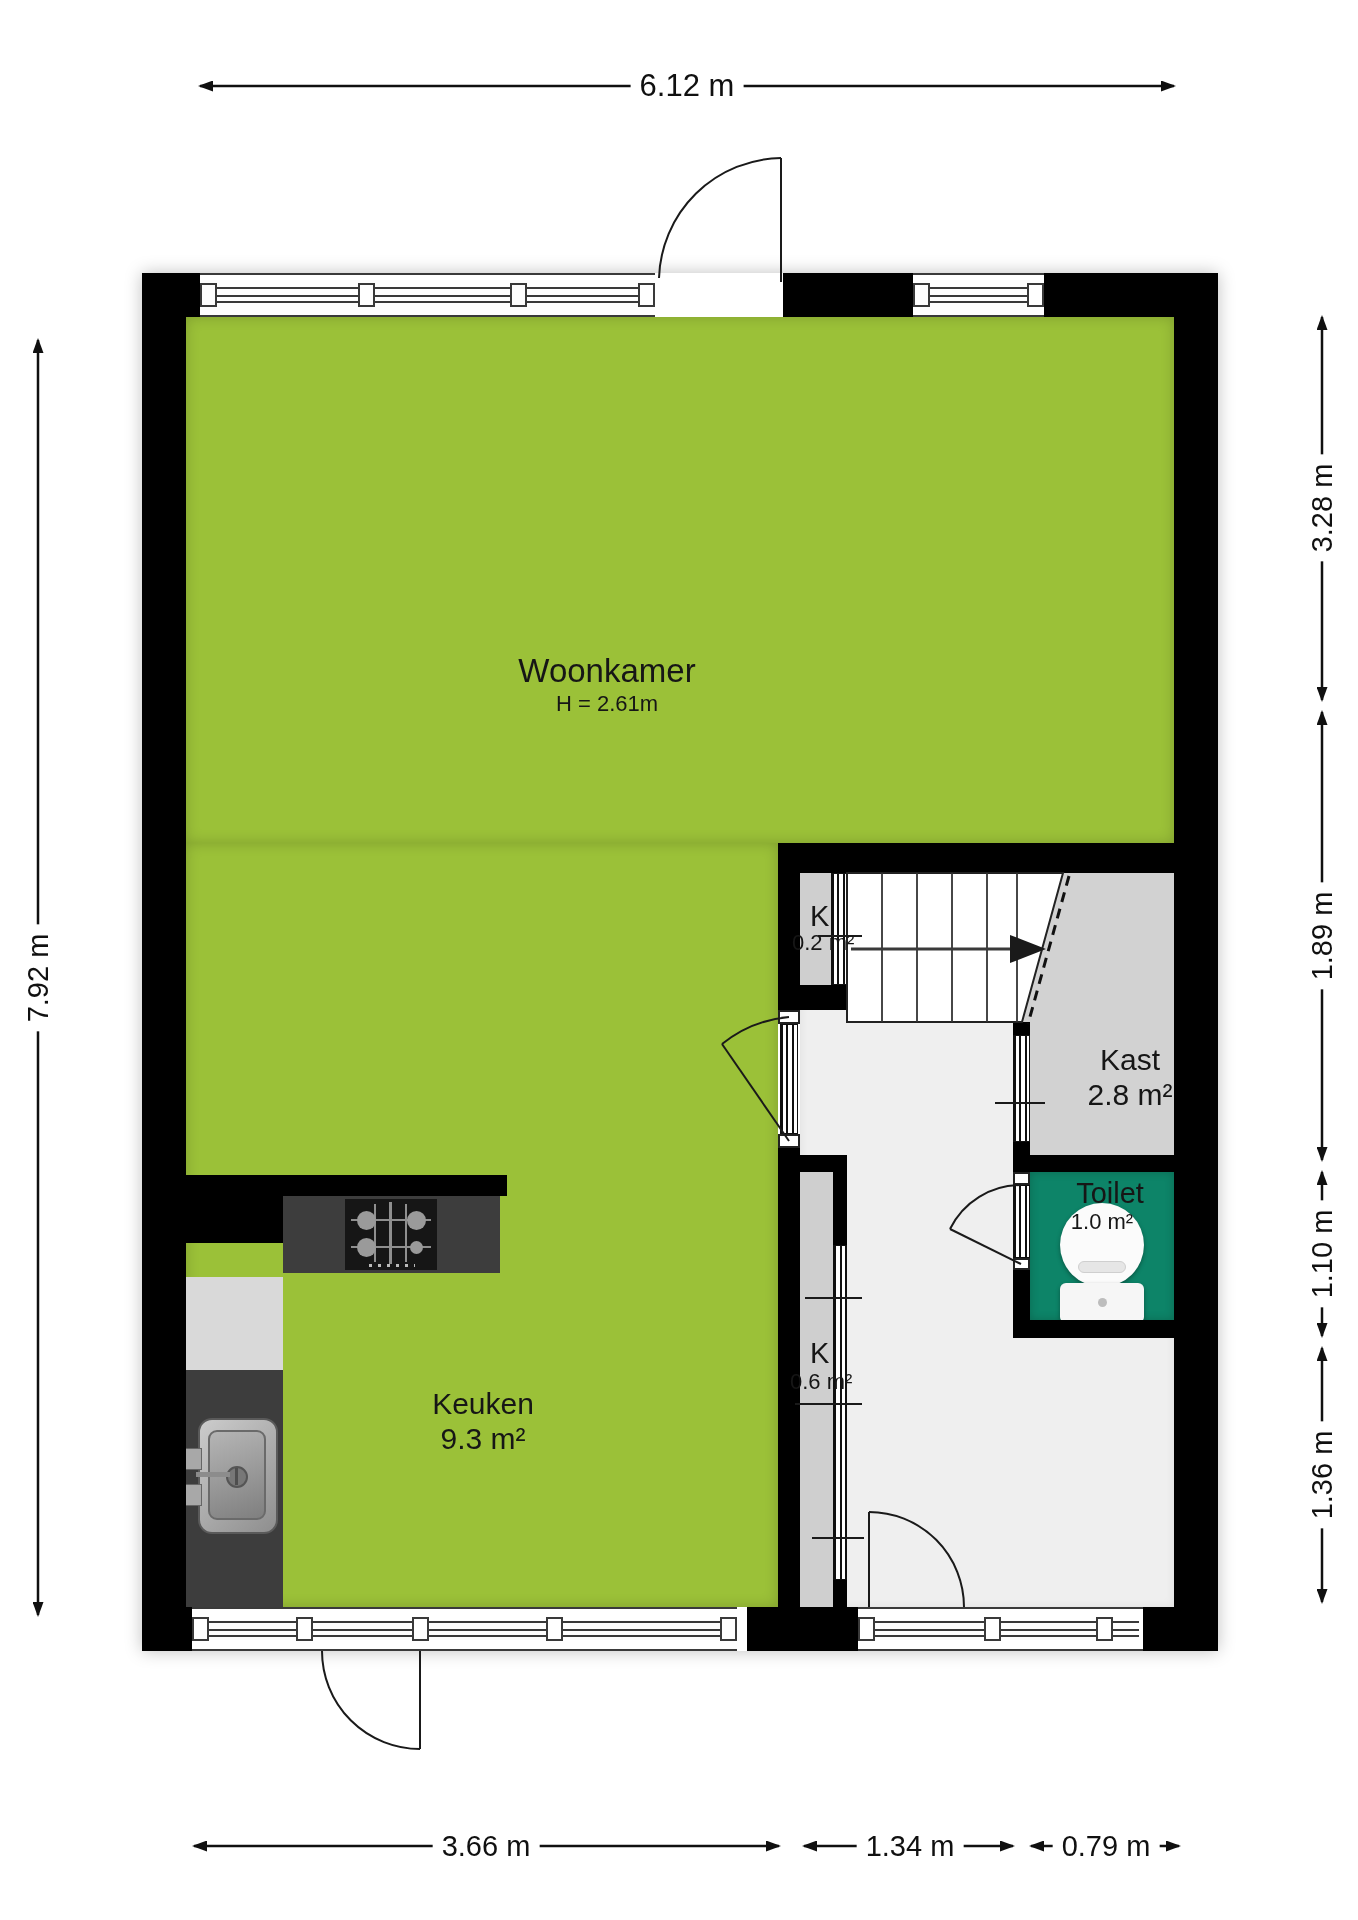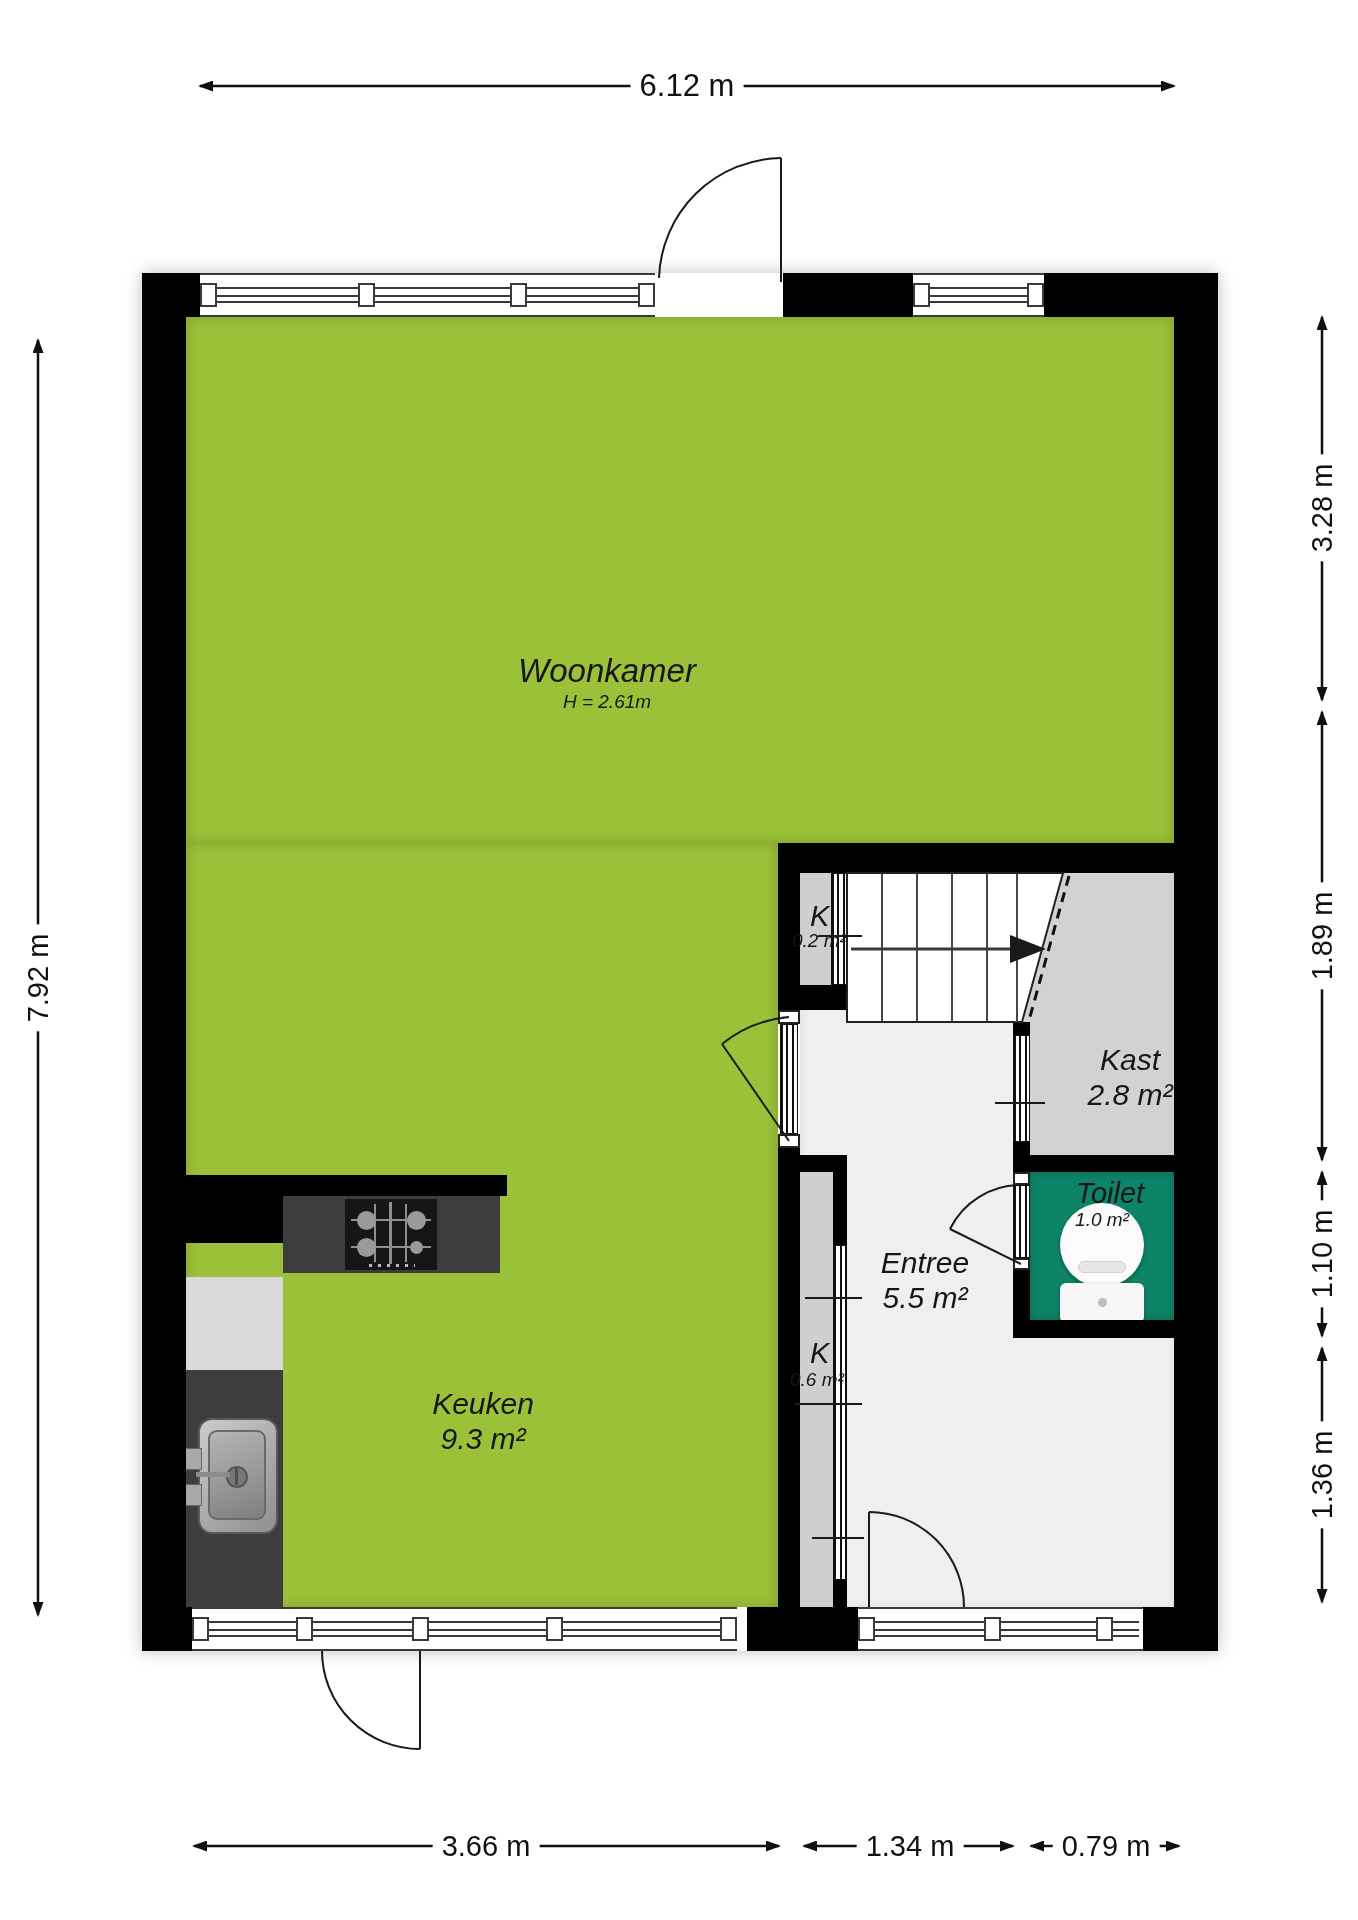--- a/index.html
+++ b/index.html
@@ -11,24 +11,24 @@
   .floor-hall{background:var(--hall_floor,#efefef);box-shadow:inset 0 0 10px rgba(0,0,0,.07);}
   .floor-kast{background:var(--kast_floor,#d2d2d2);}
   .floor-closet{background:var(--closet_floor,#cfcfcf);}
   .floor-toilet{background:var(--toilet_floor,#0d8468);box-shadow:inset 0 0 10px rgba(0,0,0,.2);}
   .win{position:absolute;background:#fff;border-top:2px solid #3a3a3a;border-bottom:2px solid #3a3a3a;box-sizing:border-box;}
   .glass{position:absolute;left:4px;right:4px;top:12px;bottom:12px;border-top:2px solid #3a3a3a;border-bottom:2px solid #3a3a3a;box-sizing:border-box;}
   .glass:after{content:"";position:absolute;left:0;right:0;top:50%;border-top:2px solid #3a3a3a;}
   .mull{position:absolute;top:8px;bottom:8px;width:17px;background:#fff;border:2px solid #3a3a3a;box-sizing:border-box;}
   .sdoor{position:absolute;background:repeating-linear-gradient(90deg,#101010 0 2px,#ffffff 2px 5.5px);border:1.5px solid #101010;box-sizing:border-box;}
   .frame{position:absolute;background:#fff;border:2px solid #222;box-sizing:border-box;}
-  .roomlabel{position:absolute;text-align:center;line-height:1.18;color:#161616;font-style:italic;}
+  .roomlabel{position:absolute;text-align:center;line-height:1.18;color:#161616;}
   .rl1{font-size:33px;}
   .rl2{font-size:30px;}
-  .rl3{font-size:19px;}
+  .rl3{font-size:22px;}
   .dimlabel{position:absolute;background:#fff;padding:1px 9px;font-size:29px;color:#101010;white-space:nowrap;transform:translate(-50%,-50%);}
   .dimlabel.vert{transform:translate(-50%,-50%) rotate(-90deg);}
   svg{position:absolute;left:0;top:0;}
   .counter{position:absolute;background:var(--counter,#3d3d3d);}
   .grayapp{position:absolute;background:var(--appliance,#d9d9d9);}
 </style>
 </head>
 <body>
 
 <div id="canvas">
@@ -192,24 +192,20 @@
   <div class="roomlabel" style="left:457px;top:652px;width:300px;">
     <div class="rl1">Woonkamer</div>
     <div class="rl3">H = 2.61m</div>
   </div>
 
   <div class="roomlabel" style="left:383px;top:1386px;width:200px;">
     <div class="rl2">Keuken</div>
     <div class="rl2">9.3 m²</div>
   </div>
 
-  <div class="roomlabel" style="left:825px;top:1245px;width:200px;">
-    <div class="rl2">Entree</div>
-    <div class="rl2">5.5 m²</div>
-  </div>
 
   <div class="roomlabel" style="left:1050px;top:1042px;width:160px;">
     <div class="rl2">Kast</div>
     <div class="rl2">2.8 m²</div>
   </div>
 
   <div class="roomlabel" style="left:1022px;top:1178px;width:160px;line-height:1.1;">
     <div class="rl3" style="font-size:29px;padding-left:16px;">Toilet</div>
     <div class="rl3">1.0 m²</div>
   </div>

